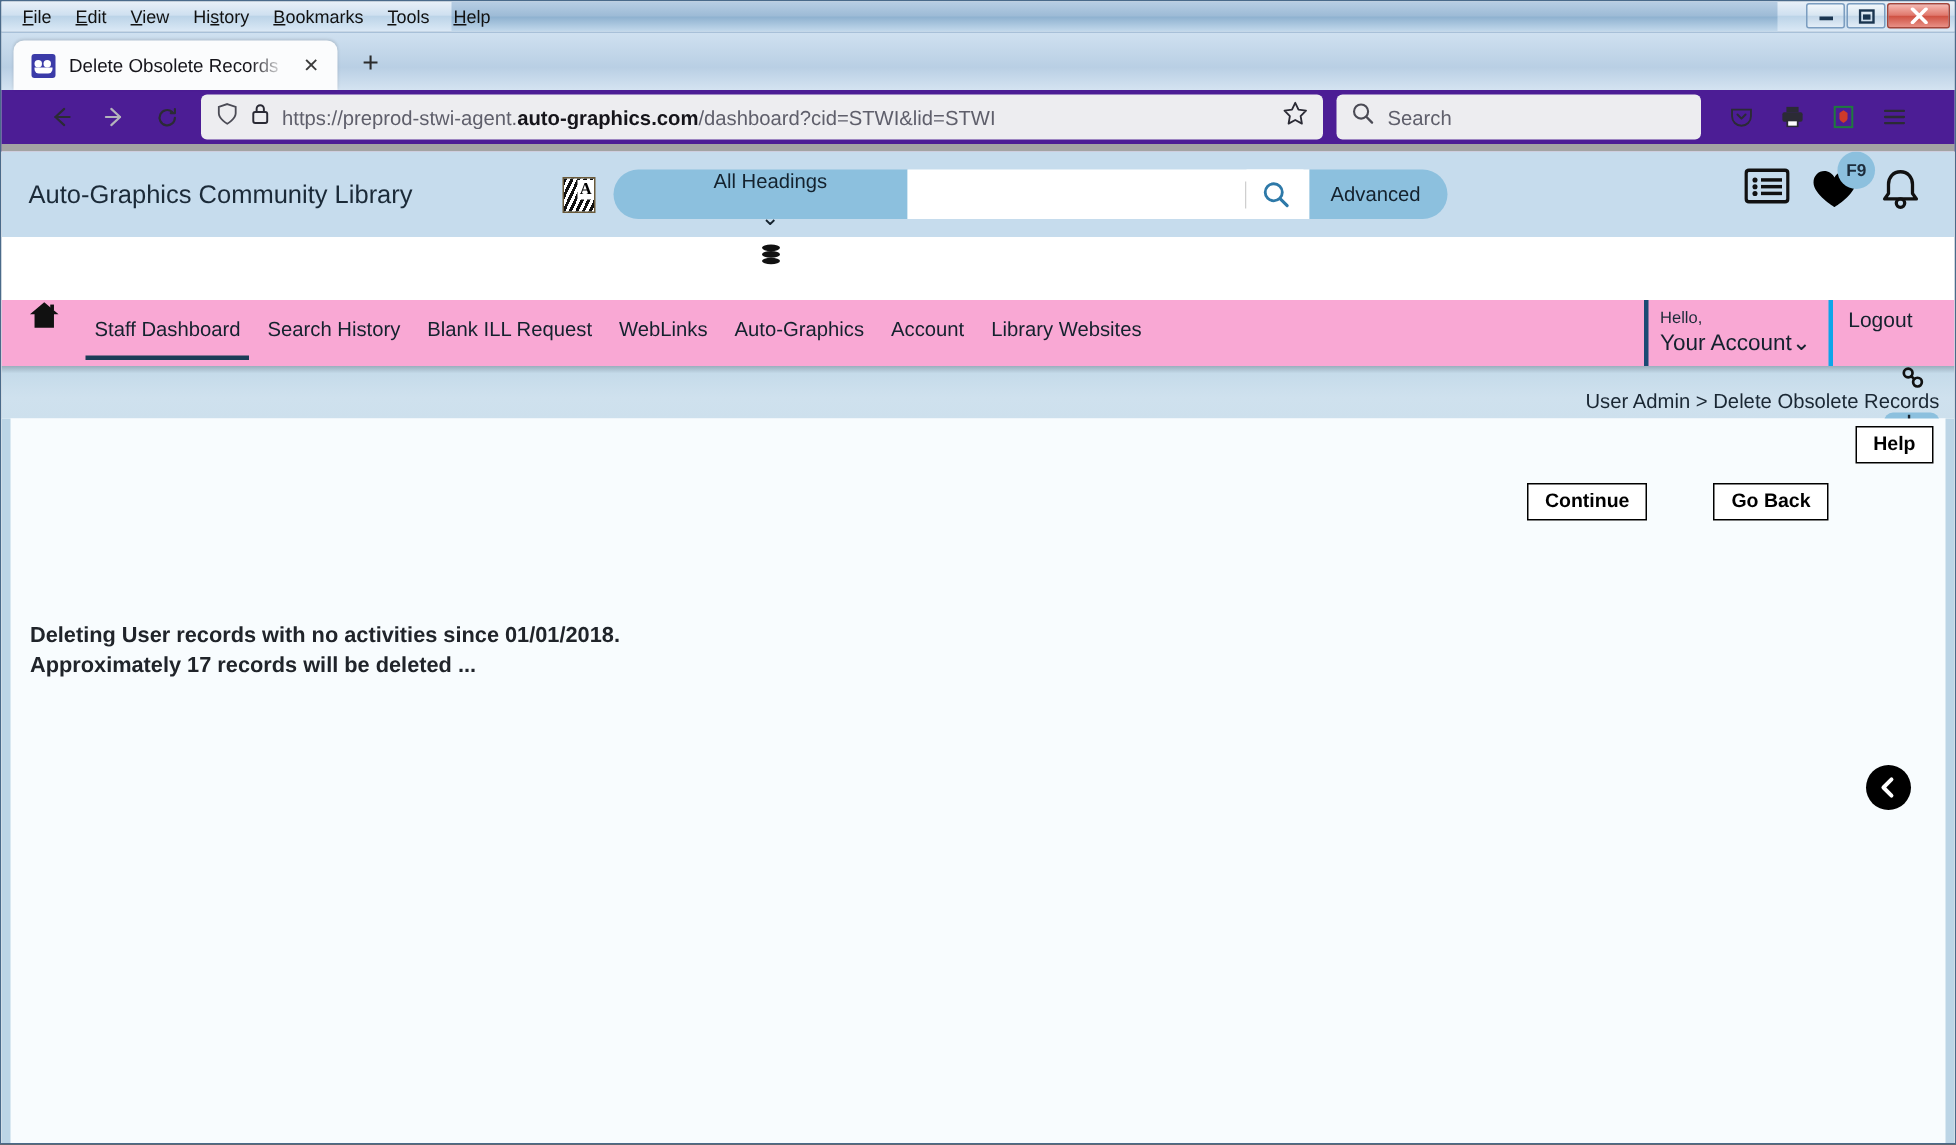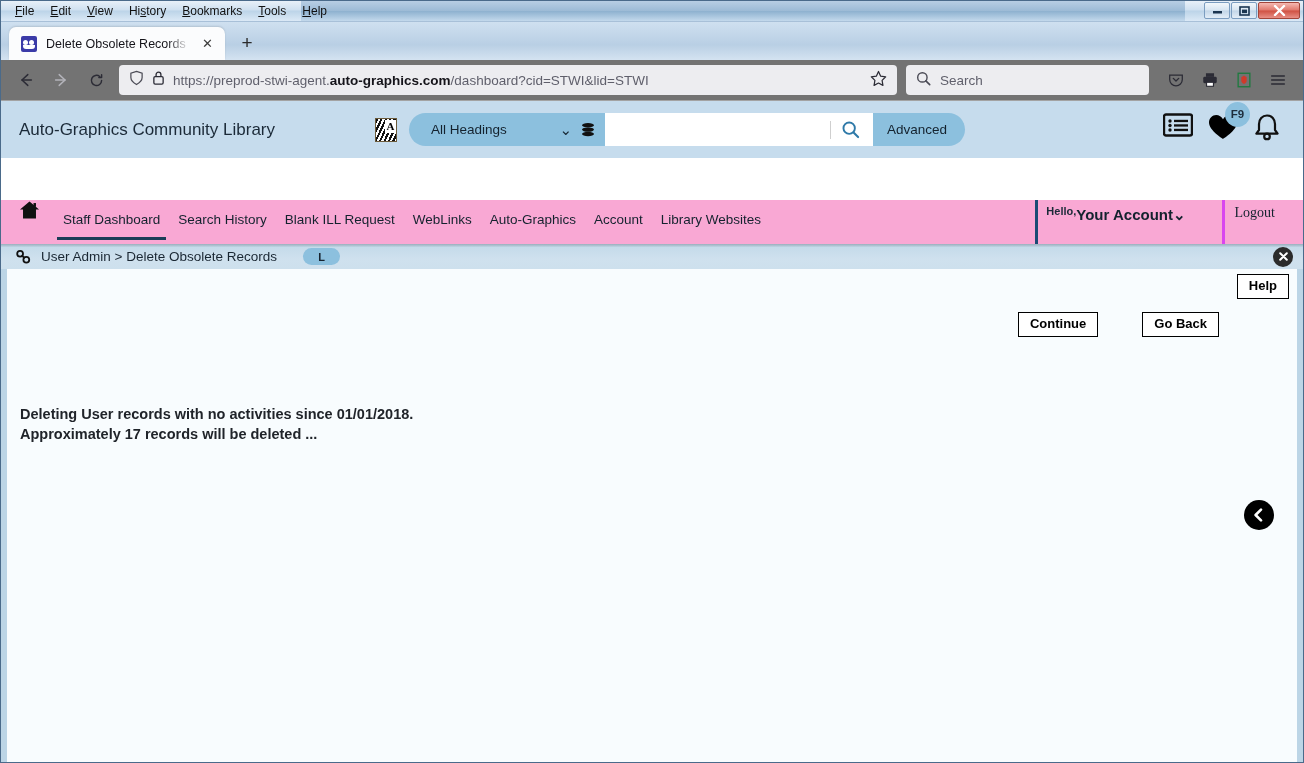--- a/index.html
+++ b/index.html
@@ -143,26 +143,26 @@
     display: flex; align-items: center; justify-content: center;
     color: #2b2b2b;
     font-size: 19px;
     margin-left: 6px;
     margin-bottom: 2px;
   }
 
   
   .navbar {
     height: 41px;
-    background: #737373;
-    display: flex;
-    align-items: center;
-    padding: 0 9px;
+    background: #4c1d95;
+    display: flex;
+    align-items: center;
+    padding: 0 24px;
     gap: 3px;
-    border-bottom: 1px solid #a3a3a3;
+    border-bottom: 5px solid #a3a3a3;
   }
   .navbtn {
     width: 32px; height: 31px;
     display: flex; align-items: center; justify-content: center;
     border-radius: 4px;
     color: #2b2b35;
   }
   .navbtn.dim { color: #b4b4bb; }
   .urlbar {
     flex: 1;
@@ -251,20 +251,21 @@
     height: 33px;
     width: 196px;
     background: #8cc0de;
     border-radius: 17px 0 0 17px;
     display: flex;
     align-items: center;
     padding: 0 9px 0 22px;
     gap: 8px;
     color: #14222e;
     font-size: 13.5px;
+    flex-direction: column;
   }
   .scope-select .lbl { flex: 1; }
   .db-icon { width: 16px; height: 16px; flex: 0 0 16px; }
   .search-input-wrap {
     height: 33px;
     width: 268px;
     background: #fff;
     display: flex;
     align-items: center;
     padding-right: 4px;
@@ -340,46 +341,45 @@
     background: #1b3d57;
   }
   .account-area {
     margin-left: auto;
     display: flex;
     align-items: stretch;
     height: 44px;
   }
   .acct-block {
     border-left: 3px solid #1b4a74;
-    padding: 5px 36px 5px 8px;
-    display: flex;
-    flex-direction: row;
+    padding: 5px 12px 5px 8px;
+    display: flex;
+    flex-direction: column;
     justify-content: center;
-    font-weight: bold;
   }
   .acct-hello { font-size: 11px; color: #1b2a38; line-height: 13px; }
   .acct-name { font-size: 15px; color: #14222e; line-height: 19px; }
   .logout-block {
-    border-left: 3px solid #d946ef;
+    border-left: 3px solid #0ea5e9;
     padding: 0 28px 18px 10px;
     display: flex;
     align-items: center;
     font-size: 14px;
     color: #14222e;
-    font-family: Liberation Serif, serif;
   }
 
   
   .crumbbar {
-    height: 25px;
+    height: 35px;
     background: linear-gradient(to bottom, #9aaebd 0%, #c5dbea 14%, #cfe1ee 60%, #cde0ed 100%);
     display: flex;
-    align-items: center;
+    align-items: flex-end;
     padding: 0 10px 0 14px;
     position: relative;
+    flex-direction: column;
   }
   .chain-icon { margin-right: 9px; display: flex; align-items: center; }
   .crumb-text { font-size: 13.5px; color: #1a2733; }
   .crumb-pill {
     margin-left: 26px;
     width: 37px; height: 17px;
     border-radius: 9px;
     background: #8cc0de;
     color: #16222e;
     font-size: 11px;

